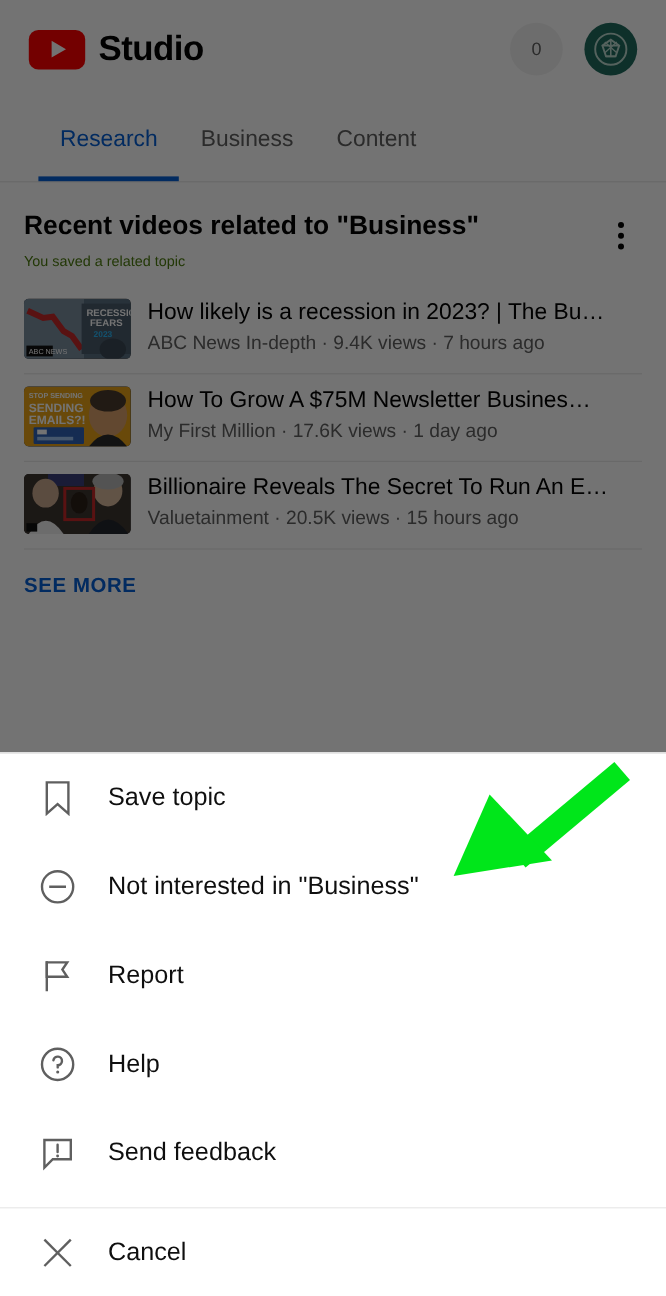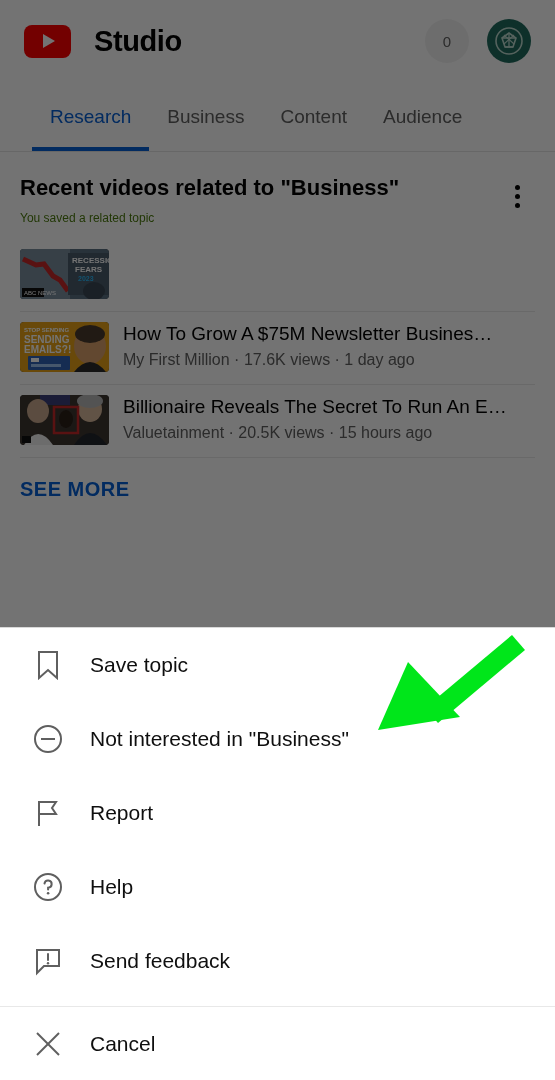--- a/index.html
+++ b/index.html
@@ -33,21 +33,21 @@
   .app-header {
     height: 82px;
     display: flex;
     align-items: center;
     padding: 0 24px 0 24px;
     background: #ffffff;
   }
   .brand {
     display: flex;
     align-items: center;
-    gap: 23px;
+    gap: 11px;
   }
   .yt-logo {
     width: 47px;
     height: 33px;
     background: #ff0000;
     border-radius: 8px;
     display: flex;
     align-items: center;
     justify-content: center;
     flex: none;
@@ -190,21 +190,21 @@
   .vmeta {
     font-size: 16px;
     color: #606060;
     margin-top: 7px;
     white-space: nowrap;
     overflow: hidden;
     text-overflow: ellipsis;
   }
   .see-more {
     padding: 20px 20px 0 20px;
-    font-size: 20px;
+    font-size: 17px;
     font-weight: bold;
     color: #065fd4;
     letter-spacing: 0.5px;
   }
 
   
   .scrim {
     position: absolute;
     top: 0; left: 0;
     width: 555px;
@@ -282,21 +282,20 @@
             <path d="M10 9 L20 18 M20 9 L10 18" stroke="#bcd9cf" stroke-width="1.1" fill="none"></path>
           </svg>
         </div>
       </div>
     </div>
 
     <div class="tabs">
       <div class="tab active">Research</div>
       <div class="tab">Business</div>
       <div class="tab">Content</div>
-      <div class="tab">Audience</div>
     </div>
 
     <div class="card-head">
       <div class="card-head-text">
         <div class="card-title">Recent videos related to "Business"</div>
         <div class="card-sub">You saved a related topic</div>
       </div>
       <div class="kebab">
         <i></i>
           <i></i>
@@ -314,20 +313,24 @@
             <polyline points="3,10 16,16 24,15 33,27 40,31 48,42" fill="none" stroke="#c62828" stroke-width="5"></polyline>
             <rect x="48" y="4" width="41" height="42" fill="#4a5b6b"></rect>
             <text x="52" y="14" font-size="8" font-weight="bold" fill="#ffffff" font-family="sans-serif">RECESSION</text>
             <text x="55" y="23" font-size="8" font-weight="bold" fill="#ffffff" font-family="sans-serif">FEARS</text>
             <text x="58" y="32" font-size="7" font-weight="bold" fill="#29b6f6" font-family="sans-serif">2023</text>
             <ellipse cx="74" cy="42" rx="11" ry="9" fill="#3a4854"></ellipse>
             <rect x="2" y="39" width="22" height="9" fill="#111"></rect>
             <text x="4" y="46" font-size="6" fill="#ffffff" font-family="sans-serif">ABC NEWS</text>
           </svg>
         </div>
+        <div class="vinfo">
+          <div class="vtitle">How likely is a recession in 2023? | The Bu…</div>
+          <div class="vmeta">ABC News In-depth · 9.4K views · 7 hours ago</div>
+        </div>
       </div>
 
       <div class="video-row">
         <div class="thumb">
           <svg width="89" height="50" viewBox="0 0 89 50">
             <rect width="89" height="50" fill="#e8a317"></rect>
             <text x="4" y="10" font-size="6" font-weight="bold" fill="#ffffff" font-family="sans-serif">STOP SENDING</text>
             <text x="4" y="21" font-size="10" font-weight="bold" fill="#ffffff" font-family="sans-serif">SENDING</text>
             <text x="4" y="31" font-size="10" font-weight="bold" fill="#ffffff" font-family="sans-serif">EMAILS?!</text>
             <rect x="8" y="34" width="42" height="14" fill="#2f63b5" rx="1"></rect>

